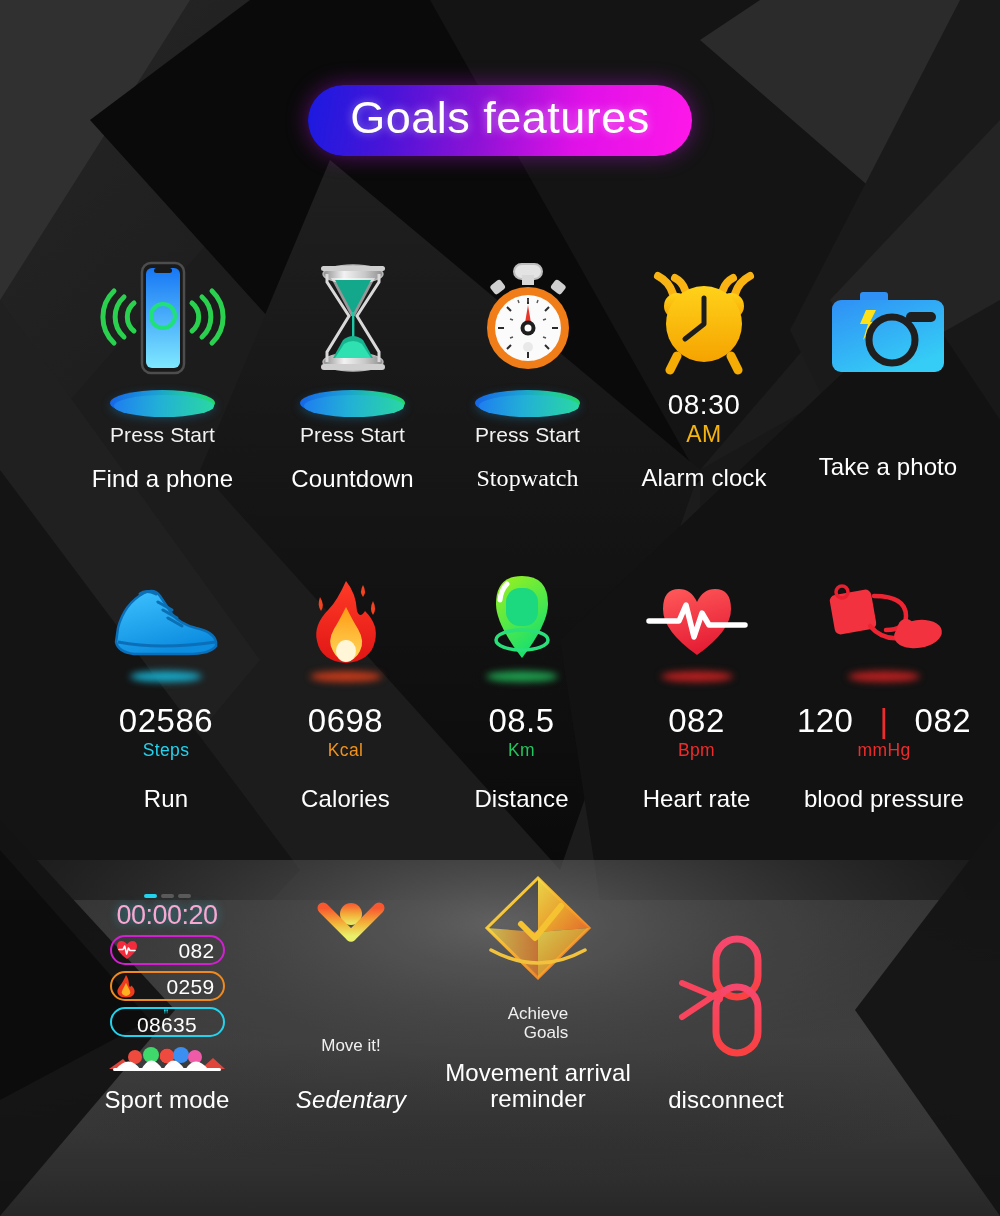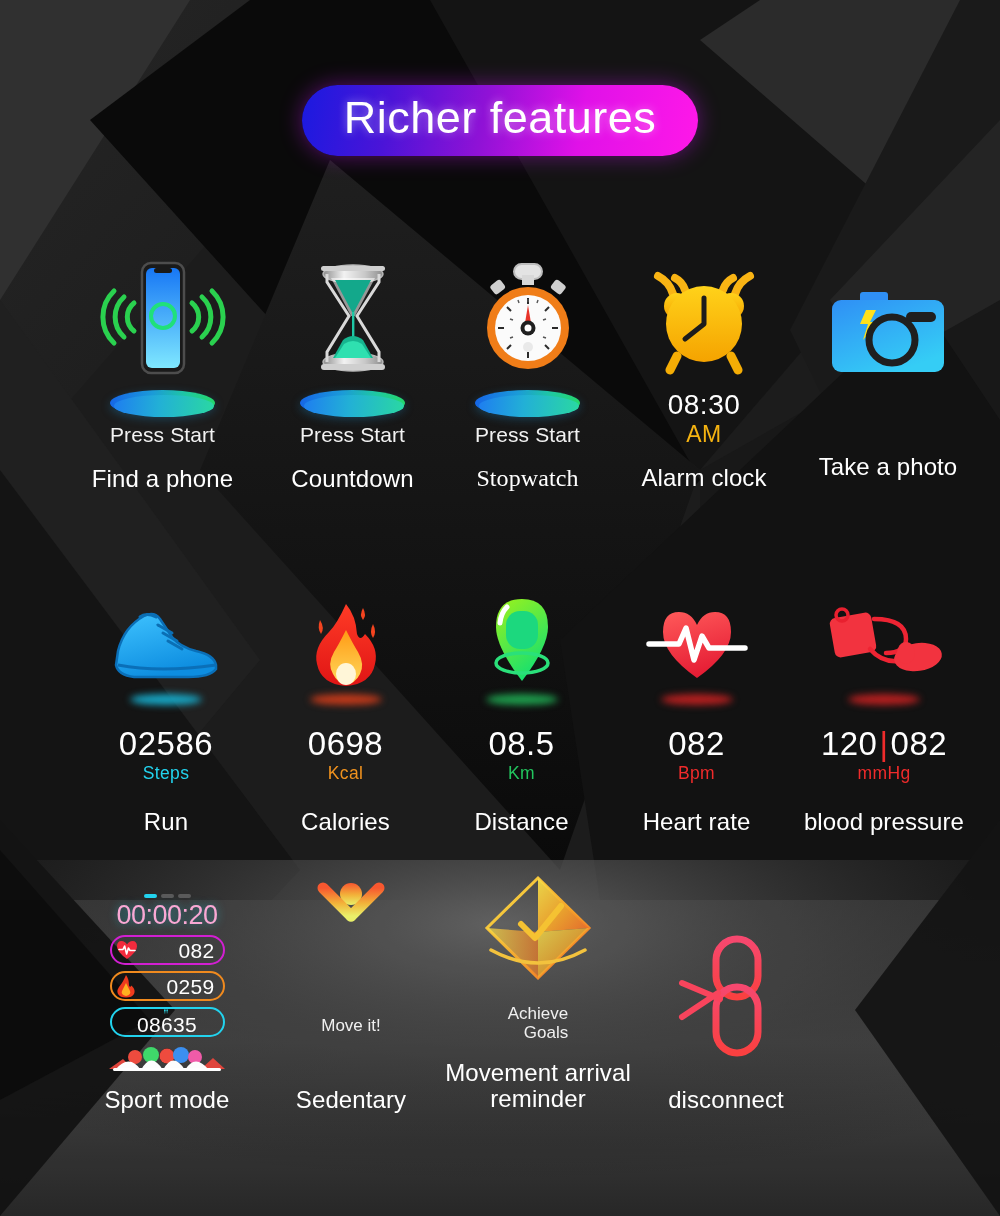--- a/index.html
+++ b/index.html
@@ -140,21 +140,21 @@
     <polygon points="0,850 150,1020 0,1100" fill="#0c0c0c" opacity=".85"></polygon>
 
     <rect x="0" y="900" width="1000" height="316" fill="#000" opacity=".06"></rect>
   </svg>
 </div>
 
 <div id="page">
 
   <div class="title-wrap">
     <div class="title-pill">
-      <span>Richer features</span>
+      <span>Goals features</span>
     </div>
   </div>
 
   <div class="row" style="top:258px;">
 
     <div class="cell" style="width:205px; margin-left:60px;">
       <div class="icon-box" style="height:120px;">
         <svg width="150" height="118" viewBox="0 0 150 118">
           <defs>
             <linearGradient id="scr" x1="0" y1="0" x2="0" y2="1">
@@ -290,21 +290,21 @@
           <rect x="2" y="10" width="112" height="72" rx="9" fill="url(#cam)"></rect>
           <rect x="76" y="22" width="30" height="10" rx="5" fill="#1f1f1f"></rect>
           <path d="M36 20 L46 20 L40 32 L48 32 L33 50 L38 34 L30 34 Z" fill="#ffe11a"></path>
           <circle cx="62" cy="50" r="23" fill="none" stroke="#1f1f1f" stroke-width="7"></circle>
         </svg>
       </div>
       <div class="caption" style="margin-top:76px;">Take a photo</div>
     </div>
   </div>
 
-  <div class="row" style="top:598px;">
+  <div class="row" style="top:575px;">
 
     <div class="cell" style="width:182px; margin-left:75px;">
       <div class="icon-box" style="height:92px;">
         <svg width="112" height="74" viewBox="0 0 112 74">
           <defs>
             <linearGradient id="shoe" x1="0" y1="0" x2="0.4" y2="1">
               <stop offset="0%" stop-color="#3fc3ff"></stop>
                 <stop offset="100%" stop-color="#0d8de0"></stop>
             </linearGradient>
           </defs>
@@ -396,21 +396,21 @@
         <svg width="128" height="78" viewBox="0 0 128 78">
           <rect x="12" y="10" width="42" height="40" rx="6" fill="#f2333f" transform="rotate(-10 33 30)"></rect>
           <circle cx="22" cy="10" r="6" fill="none" stroke="#e8202f" stroke-width="3.5"></circle>
           <path d="M54 14 Q86 14 86 34 Q86 48 66 48" fill="none" stroke="#ee2433" stroke-width="4.5" stroke-linecap="round"></path>
           <path d="M50 44 Q62 58 80 56" fill="none" stroke="#ee2433" stroke-width="4.5" stroke-linecap="round"></path>
           <ellipse cx="98" cy="52" rx="24" ry="14" fill="#f2333f" transform="rotate(-8 98 52)"></ellipse>
           <ellipse cx="86" cy="48" rx="9" ry="11" fill="#f2333f"></ellipse>
         </svg>
       </div>
       <div class="glow" style="background:#b51f1f; margin-top:4px;"></div>
-      <div class="value" style="margin-top:22px; display:flex; align-items:flex-end;">
+      <div class="value" style="margin-top:22px; display:flex; align-items:flex-end;gap:24px;">
         <span>120</span>
         <span style="color:#ef2b2b; margin:0 2px;">|</span>
         <span>082</span>
       </div>
       <div class="unit" style="color:#ef2b2b;">mmHg</div>
       <div class="caption" style="margin-top:26px;">blood pressure</div>
     </div>
   </div>
 
   <div class="row" style="top:872px; align-items:flex-end;">
@@ -478,21 +478,21 @@
           </defs>
           <circle cx="42" cy="14" r="11" fill="url(#sed)"></circle>
           <path d="M42 30 L42 74" stroke="url(#sed)" stroke-width="13" stroke-linecap="round"></path>
           <path d="M42 36 L14 8" stroke="url(#sed)" stroke-width="11" stroke-linecap="round"></path>
           <path d="M42 36 L70 8" stroke="url(#sed)" stroke-width="11" stroke-linecap="round"></path>
           <path d="M36 66 L36 116" stroke="url(#sed)" stroke-width="11" stroke-linecap="round"></path>
           <path d="M48 66 L48 116" stroke="url(#sed)" stroke-width="11" stroke-linecap="round"></path>
         </svg>
       </div>
       <div class="sub-note" style="margin-top:10px;">Move it!</div>
-      <div class="caption" style="margin-top:52px;">Sedentary</div>
+      <div class="caption" style="margin-top:32px;font-style:italic;">Sedentary</div>
     </div>
 
 
     <div class="cell" style="width:196px;">
       <div class="icon-box" style="height:128px;">
         <svg width="122" height="128" viewBox="0 0 122 128">
           <defs>
             <linearGradient id="gb" x1="0" y1="0" x2="1" y2="1">
               <stop offset="0%" stop-color="#f7e24a"></stop>
                 <stop offset="55%" stop-color="#f5a62a"></stop>

